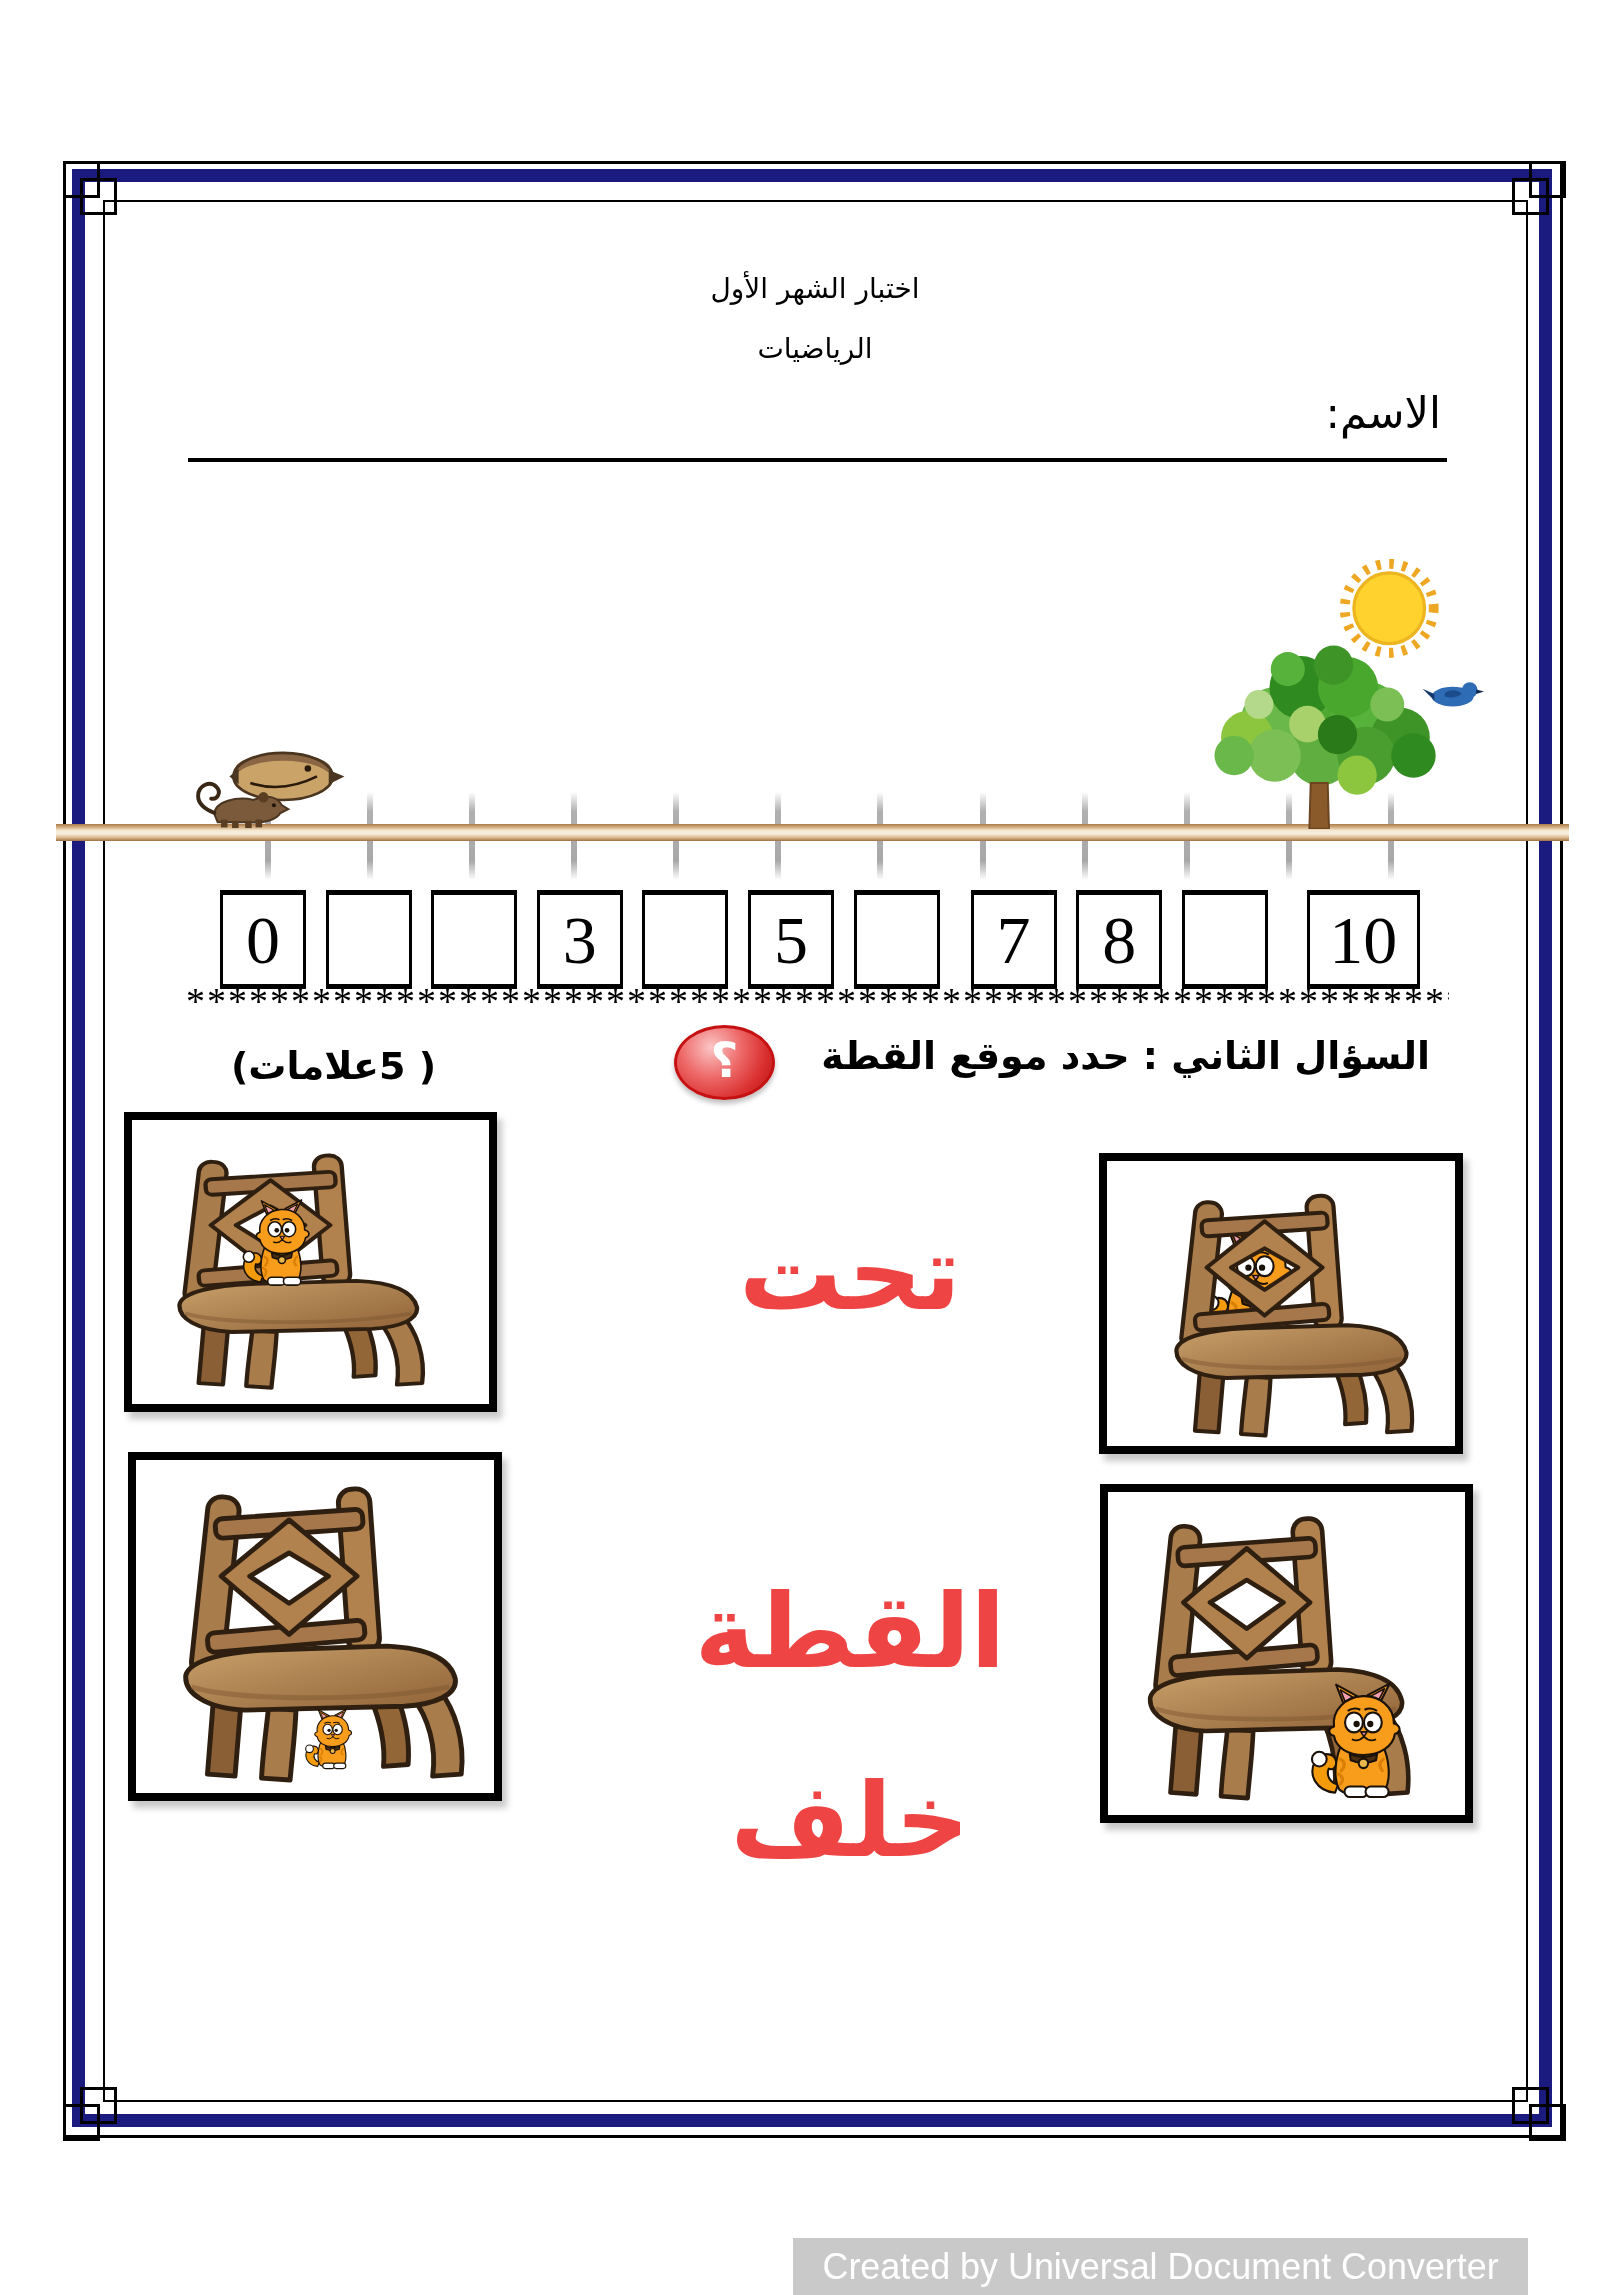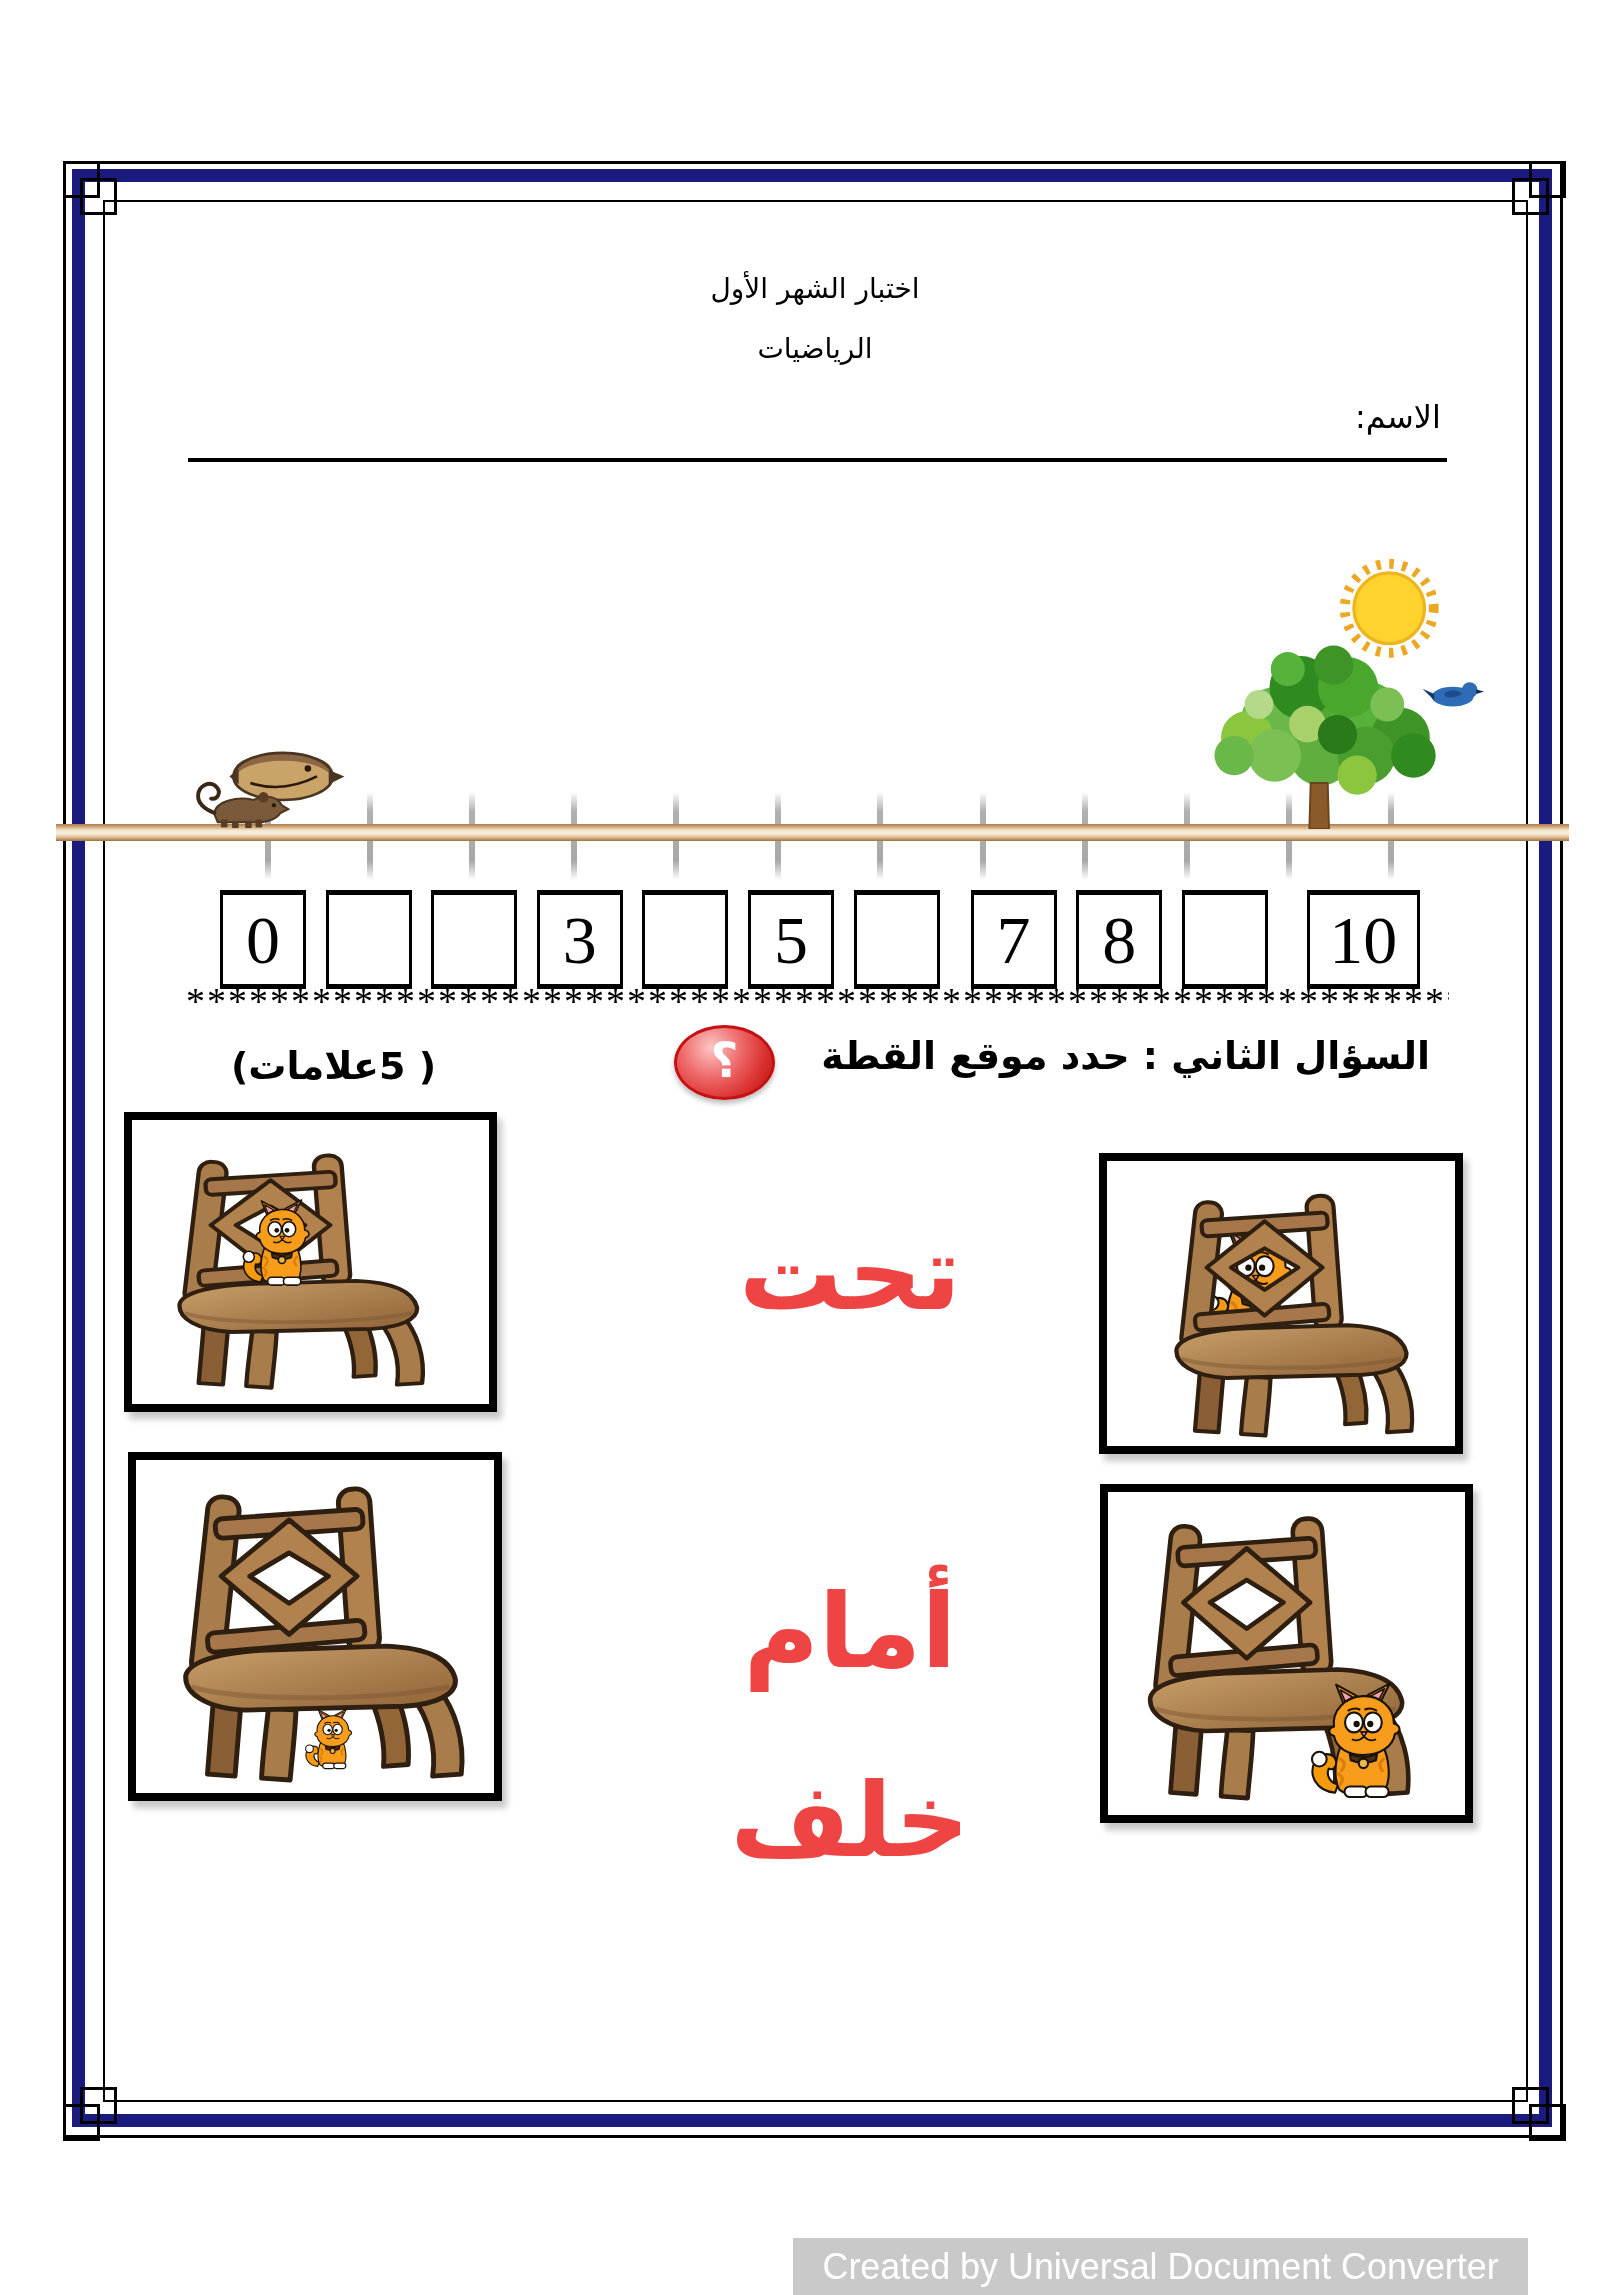--- a/index.html
+++ b/index.html
@@ -8,21 +8,21 @@
   
   .frame{position:absolute;pointer-events:none;}
   .frame-outer{left:63px;top:161px;width:1494px;height:1971px;border:3.3px solid #000;}
   .frame-navy{left:72px;top:169px;width:1480px;height:1958px;border:13.7px solid #1b1b7f;box-sizing:border-box;}
   .frame-inner{left:103px;top:200px;width:1421px;height:1898px;border:2.6px solid #000;}
   .corner{position:absolute;width:31px;height:31px;border:3.3px solid #000;background:transparent;}
   
   .title-line{position:absolute;left:105px;width:1420px;text-align:center;font-size:28px;color:#000;}
   .title-1{top:272px;}
   .title-2{top:332px;}
-  .name-label{position:absolute;right:182px;top:398px;font-size:32px;direction:rtl;margin-left:41px;}
+  .name-label{position:absolute;right:182px;top:388px;font-size:43px;direction:rtl;margin-left:41px;}
   .name-line{position:absolute;left:188px;top:458px;width:1259px;height:3.9px;background:#000;}
   
   .q1-text{position:absolute;left:262px;top:499px;width:1090px;text-align:center;direction:rtl;
            font-weight:bold;font-size:37px;}
   .numline-band{position:absolute;left:56px;top:824px;width:1513px;height:17px;
       background:linear-gradient(to bottom,#a87c50 0%,#caa06d 14%,#f4e8d2 38%,#f7eedd 58%,#d9b284 82%,#9c7044 100%);}
   .tick{position:absolute;top:792px;width:5.9px;height:88px;
       background:linear-gradient(to bottom,rgba(170,170,170,0) 0%,#b0b0b0 22%,#a8a8a8 78%,rgba(170,170,170,0) 100%);}
   .scene{position:absolute;}
   
@@ -269,21 +269,21 @@
   </div>
 
   <div class="card card-br">
     <svg viewBox="0 0 544 492">
       <use href="#chair" transform="translate(14,12) scale(1.4,1.42)"></use>
       <use href="#cat" transform="translate(298,287) scale(0.8)"></use>
     </svg>
   </div>
 
   <div class="pos-word pw-0">تحت</div>
-  <div class="pos-word pw-2">أمام</div>
+  <div class="pos-word pw-2">القطة</div>
   <div class="pos-word pw-3">خلف</div>
 
   <div class="footer-bar">
     <span>Created by Universal Document Converter</span>
   </div>
 
 </div>
 
 
 </body></html>

